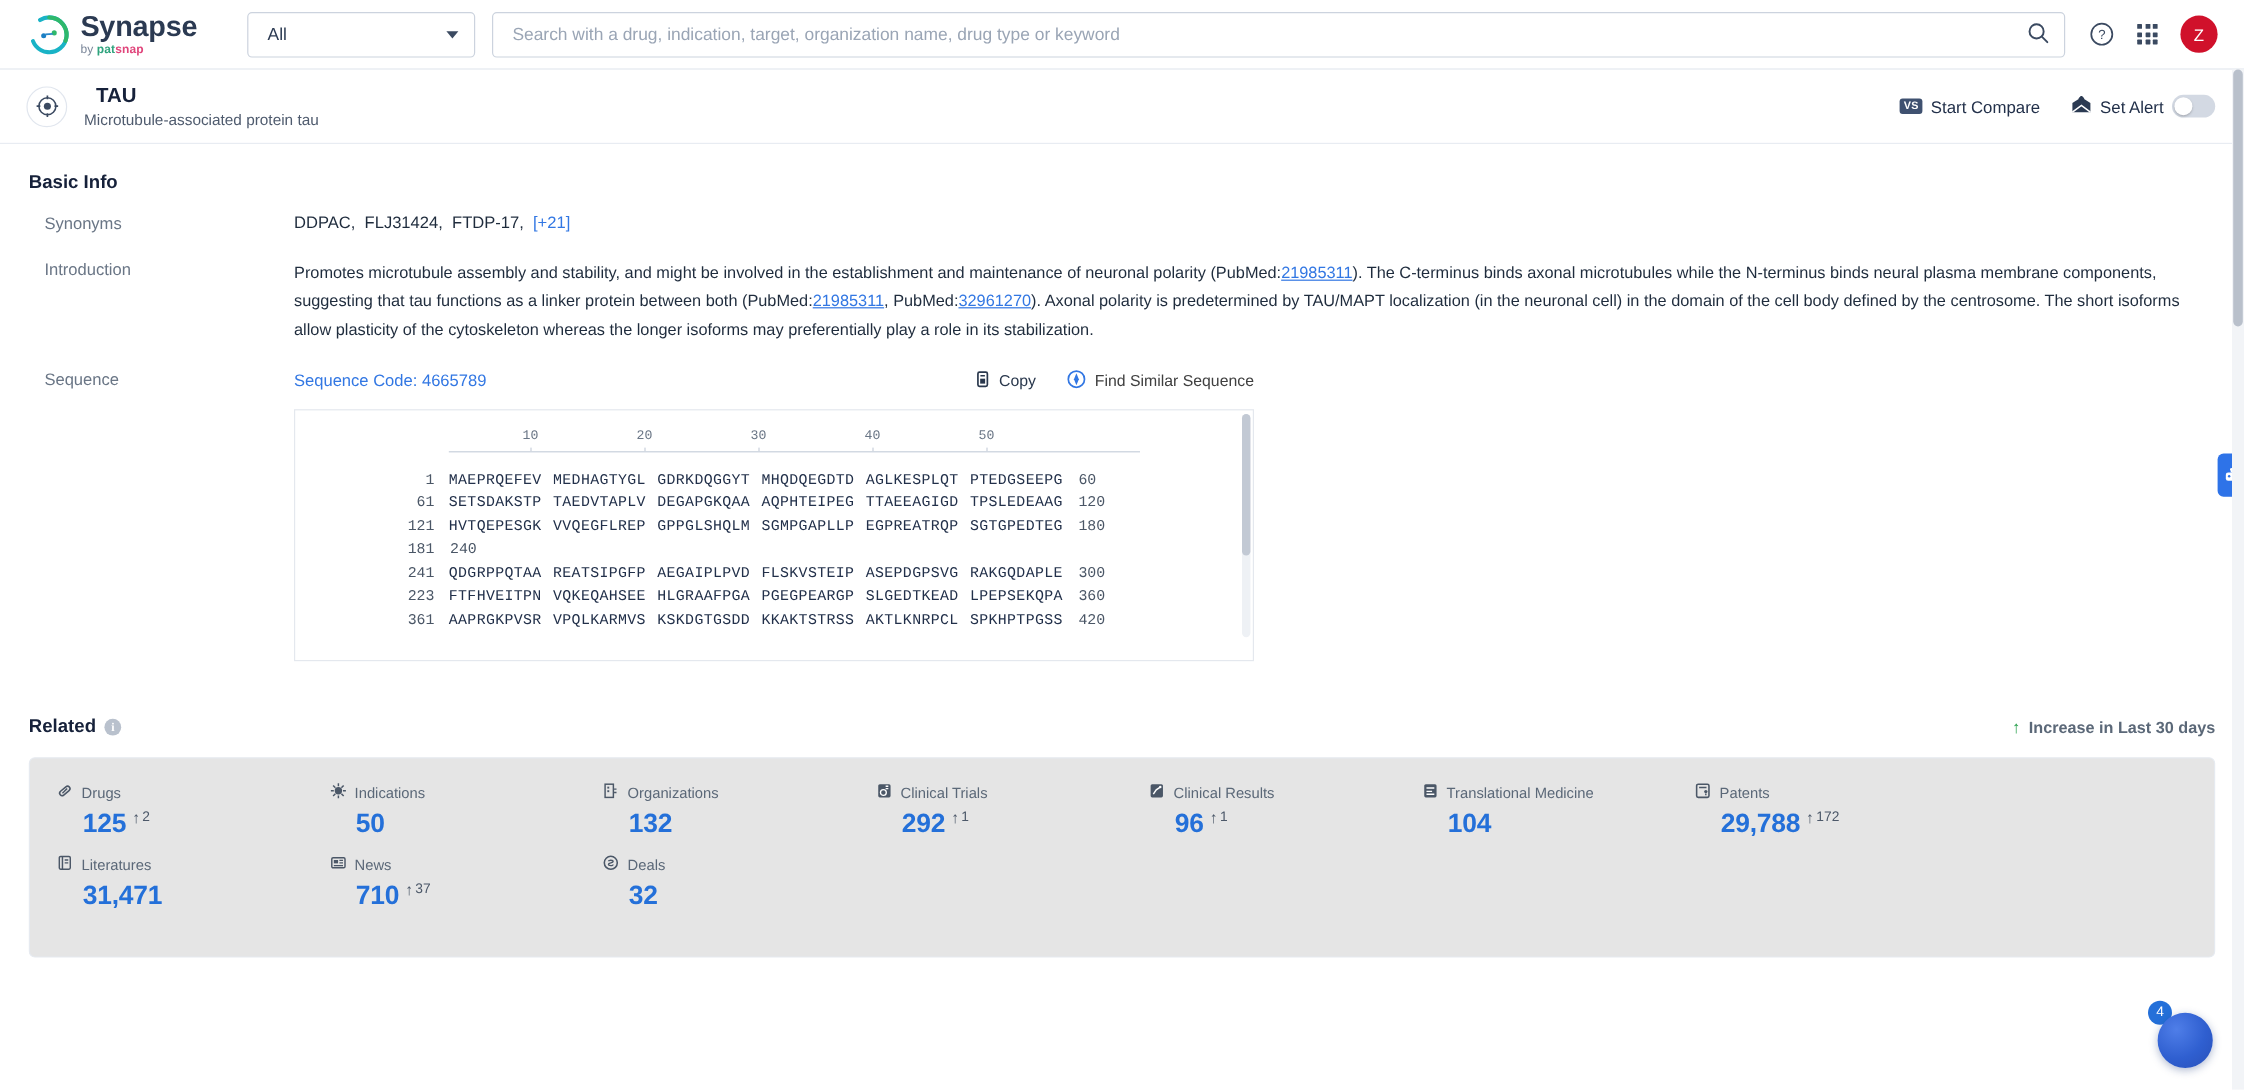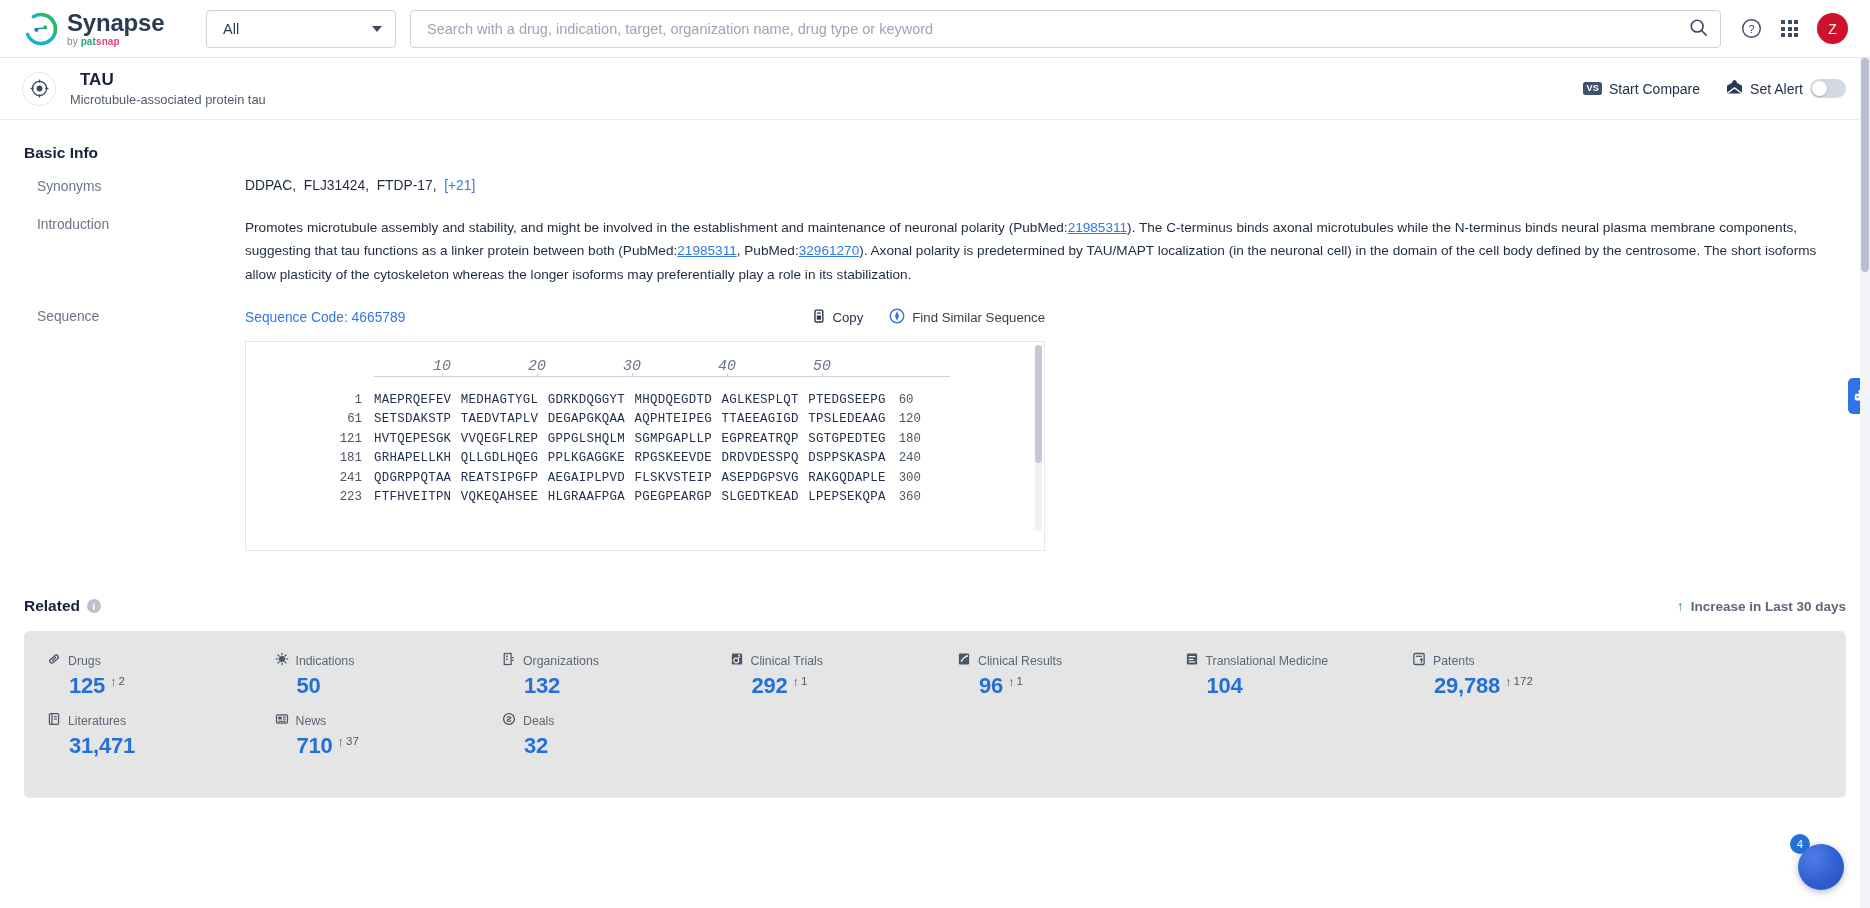--- a/index.html
+++ b/index.html
@@ -132,21 +132,21 @@
 
   .seq-box {
     margin-top: 14px; width: 800px; height: 210px;
     border: 1px solid #e4e8ee; background: #fff;
     position: relative; overflow: hidden;
   }
   .seq-inner { padding: 16px 0 0 0; }
   .seq-mono { font-family: "Liberation Mono", "DejaVu Sans Mono", monospace; font-size: 12.4px; }
   .ruler { display: flex; align-items: flex-end; padding-left: 128px; }
   .ruler-nums { position: relative; width: 572px; height: 15px; }
-  .ruler-nums span { position: absolute; top: 0; color: #6a7686; font-size: 15px; transform: translateX(-50%); font-style: italic; }
+  .ruler-nums span { position: absolute; top: 0; color: #6a7686; font-size: 11px; transform: translateX(-50%); }
   .ruler-line { margin: 3px 0 0 128px; width: 576px; height: 1px; background: #c8d0db; position: relative; }
   .ruler-line i { position: absolute; top: -3px; width: 1px; height: 3px; background: #c8d0db; }
   .seq-rows { margin-top: 13px; }
   .seq-row { display: flex; align-items: center; height: 19.5px; }
   .seq-start { width: 116px; text-align: right; color: #4a5666; }
   .seq-chunks { padding-left: 12px; display: flex; gap: 9.5px; color: #22304a; letter-spacing: .3px; }
   .seq-end { padding-left: 13px; color: #4a5666; }
   .seq-scroll {
     position: absolute; right: 2px; top: 3px; width: 7px; height: 186px;
     background: #eef1f5; border-radius: 4px; cursor: pointer;
@@ -389,28 +389,20 @@
                 <span>VVQEGFLREP</span>
                 <span>GPPGLSHQLM</span>
                 <span>SGMPGAPLLP</span>
                 <span>EGPREATRQP</span>
                 <span>SGTGPEDTEG</span>
               </span>
               <span class="seq-end">180</span>
             </div>
             <div class="seq-row">
               <span class="seq-start">181</span>
-              <span class="seq-chunks">
-                <span>GRHAPELLKH</span>
-                <span>QLLGDLHQEG</span>
-                <span>PPLKGAGGKE</span>
-                <span>RPGSKEEVDE</span>
-                <span>DRDVDESSPQ</span>
-                <span>DSPPSKASPA</span>
-              </span>
               <span class="seq-end">240</span>
             </div>
             <div class="seq-row">
               <span class="seq-start">241</span>
               <span class="seq-chunks">
                 <span>QDGRPPQTAA</span>
                 <span>REATSIPGFP</span>
                 <span>AEGAIPLPVD</span>
                 <span>FLSKVSTEIP</span>
                 <span>ASEPDGPSVG</span>
@@ -423,20 +415,32 @@
               <span class="seq-chunks">
                 <span>FTFHVEITPN</span>
                 <span>VQKEQAHSEE</span>
                 <span>HLGRAAFPGA</span>
                 <span>PGEGPEARGP</span>
                 <span>SLGEDTKEAD</span>
                 <span>LPEPSEKQPA</span>
               </span>
               <span class="seq-end">360</span>
             </div>
+            <div class="seq-row">
+              <span class="seq-start">361</span>
+              <span class="seq-chunks">
+                <span>AAPRGKPVSR</span>
+                <span>VPQLKARMVS</span>
+                <span>KSKDGTGSDD</span>
+                <span>KKAKTSTRSS</span>
+                <span>AKTLKNRPCL</span>
+                <span>SPKHPTPGSS</span>
+              </span>
+              <span class="seq-end">420</span>
+            </div>
           </div>
         </div>
         <span class="seq-scroll">
             <i></i>
           </span>
       </div>
     </div>
   </div>
 
   <div class="sec-title sec-title-row">

